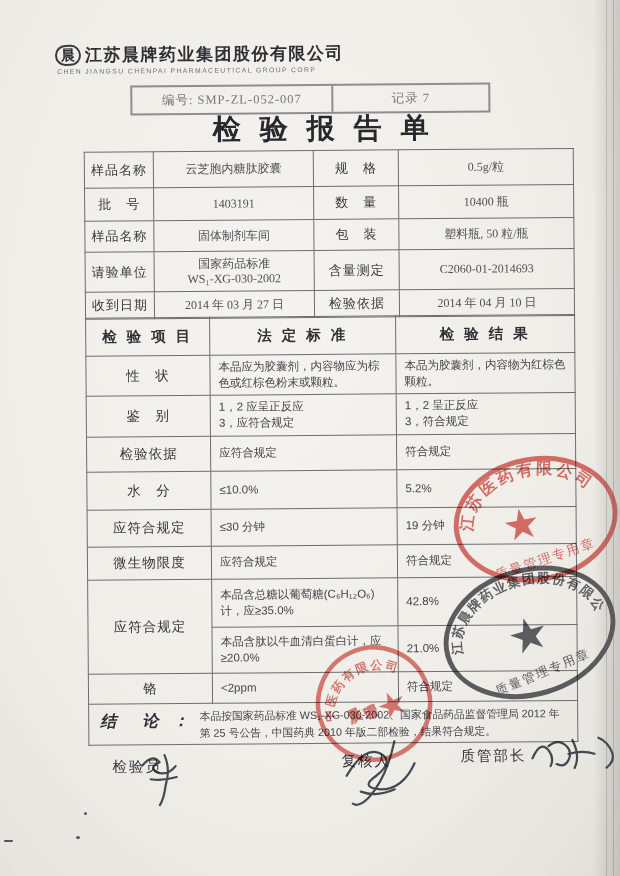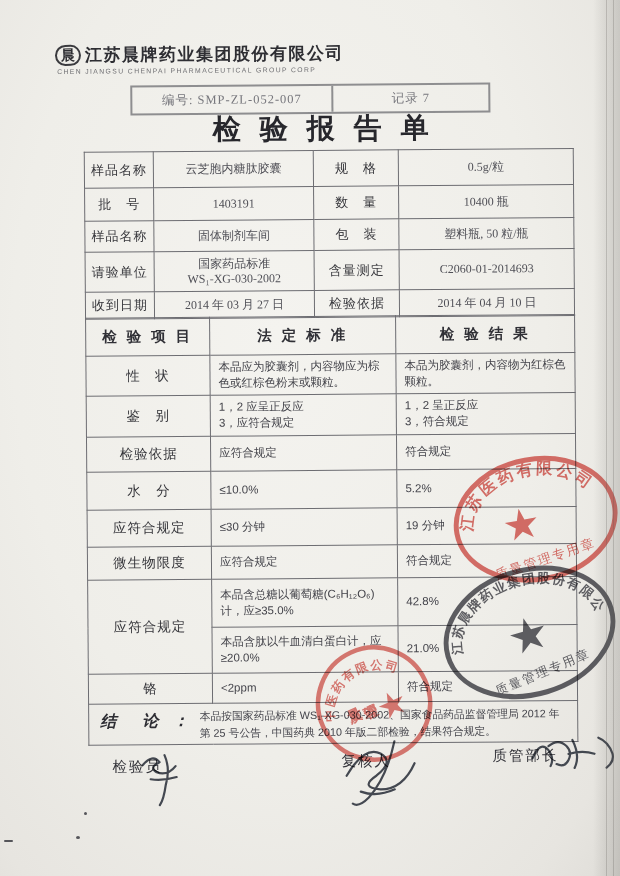--- a/index.html
+++ b/index.html
@@ -186,21 +186,21 @@
       </table>
 
     <div class="sig-label" style="left:110px;top:756px;">检验员</div>
     <svg class="sig-svg" style="left:128px;top:744px;" width="72" height="64" viewBox="0 0 72 64">
       <path d="M12,20 q10,-12 17,-3 q-11,5 -3,10 q11,4 19,-6 M34,10 q6,14 1,30 q-2,14 -6,20 M20,34 q12,2 26,-2"></path>
     </svg>
     <div class="sig-label" style="left:296px;top:752px;margin-left:43px;">复核人</div>
     <svg class="sig-svg" style="left:330px;top:728px;" width="90" height="84" viewBox="0 0 90 84">
       <path d="M14,48 q18,-30 34,-22 q14,8 -4,22 q-18,12 4,14 q22,0 34,-26 M62,14 q-8,36 -26,56 q-10,10 -16,6 M28,64 q16,6 34,-2"></path>
     </svg>
-    <div class="sig-label" style="left:458px;top:748px;margin-left:32px;">质管部长</div>
+    <div class="sig-label" style="left:458px;top:748px;">质管部长</div>
     <svg class="sig-svg" style="left:524px;top:730px;" width="96" height="48" viewBox="0 0 96 48">
       <path d="M6,30 q8,-18 16,-8 q6,8 2,16 M22,18 q10,-8 18,0 q6,6 2,14 q-4,8 -12,4 M46,12 q8,16 2,28 M42,26 q14,-4 26,0 M72,10 q10,4 14,16 q2,8 -6,14"></path>
     </svg>
 
     <div class="stamp" style="left:450px;top:456px;width:170px;height:130px;transform:rotate(-10deg);opacity:.78;">
       <svg width="170" height="130" viewBox="0 0 170 130">
         <defs>
             <path id="arc1" d="M 21 68 A 64 48 0 0 1 149 68" fill="none"></path>
           </defs>
         <ellipse cx="85" cy="65" rx="80" ry="60" fill="none" stroke="#c8463e" stroke-width="5"></ellipse>

